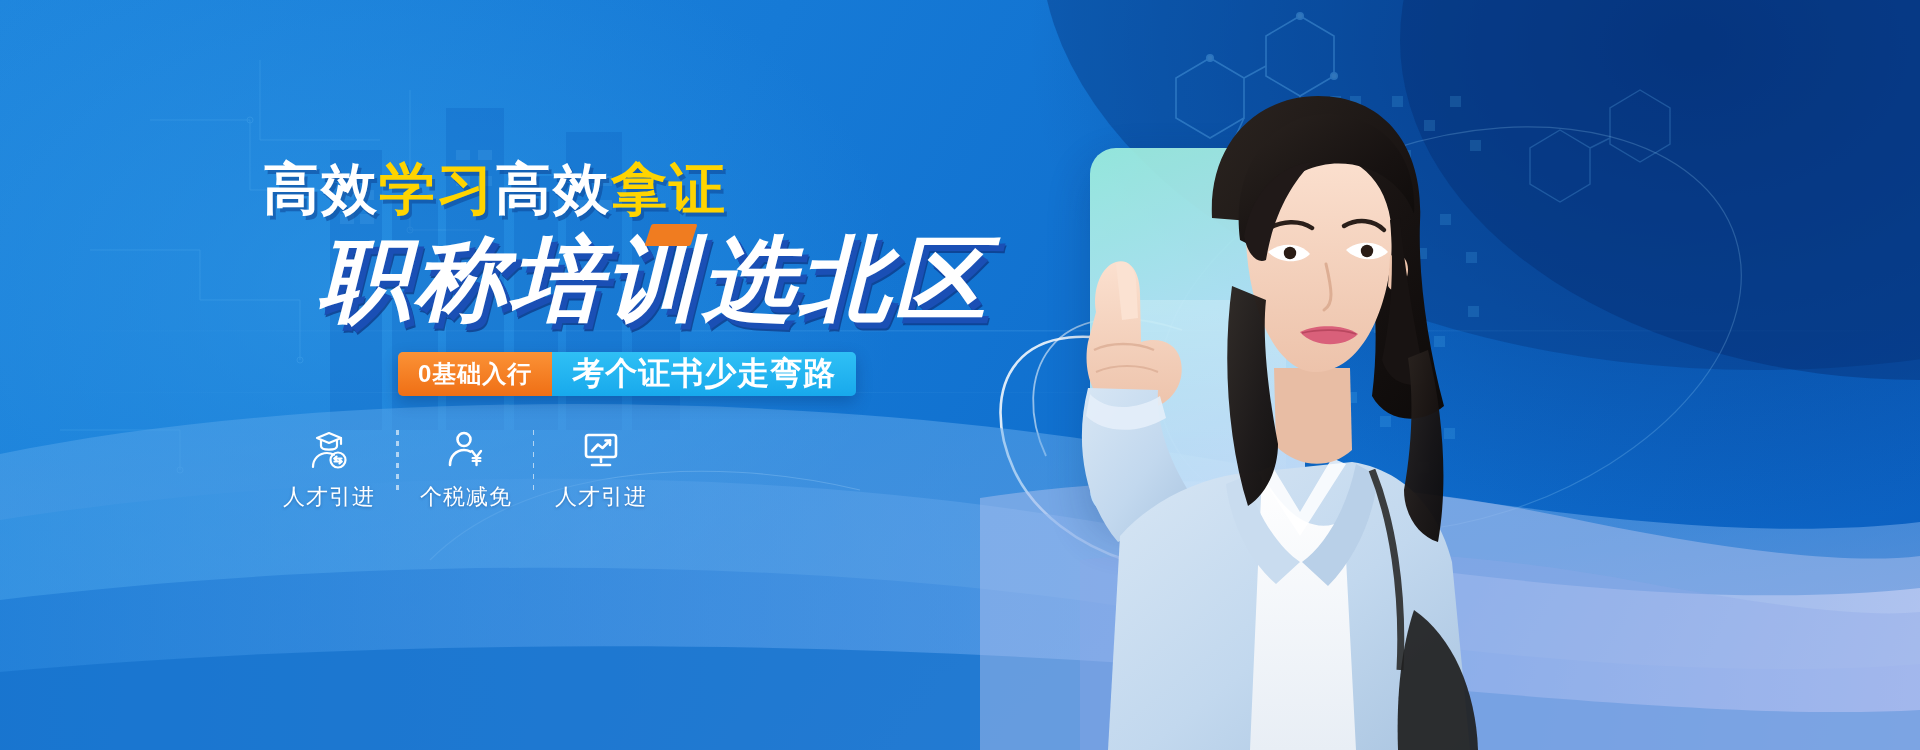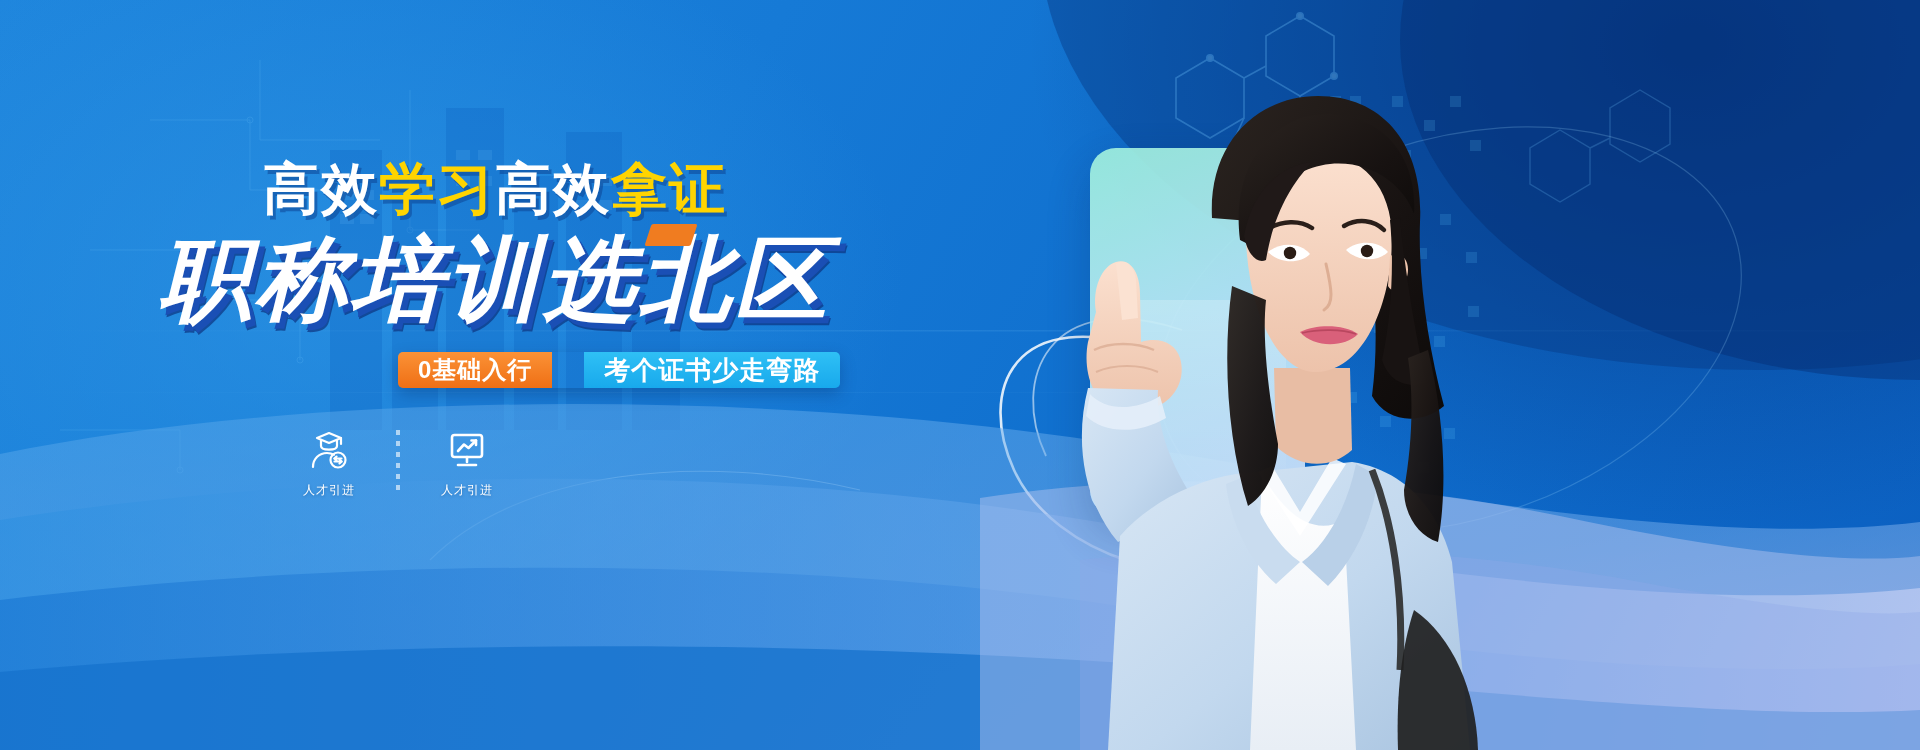--- a/index.html
+++ b/index.html
@@ -44,73 +44,73 @@
     position:absolute; left:0; top:152px; width:990px;
     text-align:center;
     font-size:56px; font-weight:700; letter-spacing:2px;
     color:#ffffff; white-space:nowrap;
     text-shadow:3px 4px 0 rgba(13,70,150,.55);
   }
   .line1 .hl{ color:#ffd400; }
 
   .line2{
     position:absolute; left:0; top:218px; width:990px;
-    text-align:center; white-space:nowrap;
+    text-align:right; white-space:nowrap;
     font-size:92px; font-weight:900; letter-spacing:4px;
     font-style:italic;
     color:#ffffff;
     text-shadow:
        5px 6px 0 #1a4fb5,
        6px 8px 0 rgba(10,45,120,.65);
   }
   
   .slash{
     position:absolute; left:648px; top:224px;
     width:46px; height:22px;
     background:#f07c20;
     transform:skewX(-18deg);
     border-radius:2px;
   }
 
   
   .tagrow{
     position:absolute; left:398px; top:352px;
     display:flex; align-items:stretch;
-    height:36px;
+    height:44px;
     border-radius:5px; overflow:hidden;
     box-shadow:0 6px 16px rgba(4,40,95,.30);
   }
   .tag-a{
     background:linear-gradient(180deg,#fb9236 0%,#ef6f15 100%);
     color:#fff; font-size:24px; font-weight:700; letter-spacing:1px;
     display:flex; align-items:center; padding:0 20px; white-space:nowrap;
   }
   .tag-b{
     background:linear-gradient(180deg,#2fc0f5 0%,#18a9ec 100%);
-    color:#fff; font-size:26px; font-weight:700; letter-spacing:1px;
-    display:flex; align-items:center; padding:0 20px; white-space:nowrap;margin-left:32px;
+    color:#fff; font-size:32px; font-weight:700; letter-spacing:1px;
+    display:flex; align-items:center; padding:0 20px; white-space:nowrap;
   }
 
   
   .features{
     position:absolute; left:262px; top:428px;
     display:flex; align-items:flex-start;
   }
   .feat{
     width:134px;
     display:flex; flex-direction:column; align-items:center;
   }
   .feat-ico{
     width:44px; height:44px;
     display:flex; align-items:center; justify-content:center;
     margin-bottom:10px;
   }
   .feat-ico svg{ display:block; }
   .feat-label{
-    color:#ffffff; font-size:12px; letter-spacing:1px; white-space:nowrap;
+    color:#ffffff; font-size:22px; letter-spacing:1px; white-space:nowrap;
     text-shadow:0 1px 3px rgba(6,44,100,.35);
   }
   .divider{
     width:1px; height:62px; margin-top:2px;
     background:repeating-linear-gradient(180deg,
       rgba(255,255,255,.60) 0px, rgba(255,255,255,.60) 5px,
       rgba(255,255,255,0) 5px, rgba(255,255,255,0) 11px);
   }
 
   
@@ -385,20 +385,32 @@
     </div>
 
     <div class="divider"></div>
 
 
     <div class="divider"></div>
 
 
     <div class="divider"></div>
 
+    <div class="feat">
+      <div class="feat-ico">
+        <svg width="42" height="42" viewBox="0 0 42 42" fill="none" stroke="#ffffff" stroke-width="2.6" stroke-linecap="round" stroke-linejoin="round">
+          <circle cx="19" cy="10.5" r="6.5"></circle>
+          <path d="M5 36 C5 27.2 11.3 21 19 21 C21.4 21 23.6 21.6 25.5 22.6"></path>
+          <path d="M27 22 L31.5 28 L36 22" stroke-width="2.4"></path>
+          <path d="M31.5 28 V36" stroke-width="2.4"></path>
+          <path d="M27.6 29.2 H35.4 M27.6 32 H35.4" stroke-width="2.2"></path>
+        </svg>
+      </div>
+      <div class="feat-label">个税减免</div>
+    </div>
 
     <div class="divider"></div>
 
     <div class="feat">
       <div class="feat-ico">
         <svg width="42" height="42" viewBox="0 0 42 42" fill="none" stroke="#ffffff" stroke-width="2.6" stroke-linecap="round" stroke-linejoin="round">
           <rect x="6" y="6" width="30" height="22" rx="2.5"></rect>
           <path d="M12 22 L18 15.5 L22.5 19 L30 11.5" stroke-width="2.6"></path>
           <path d="M25.5 11.5 H30 V16"></path>
           <path d="M21 28 V33"></path>

